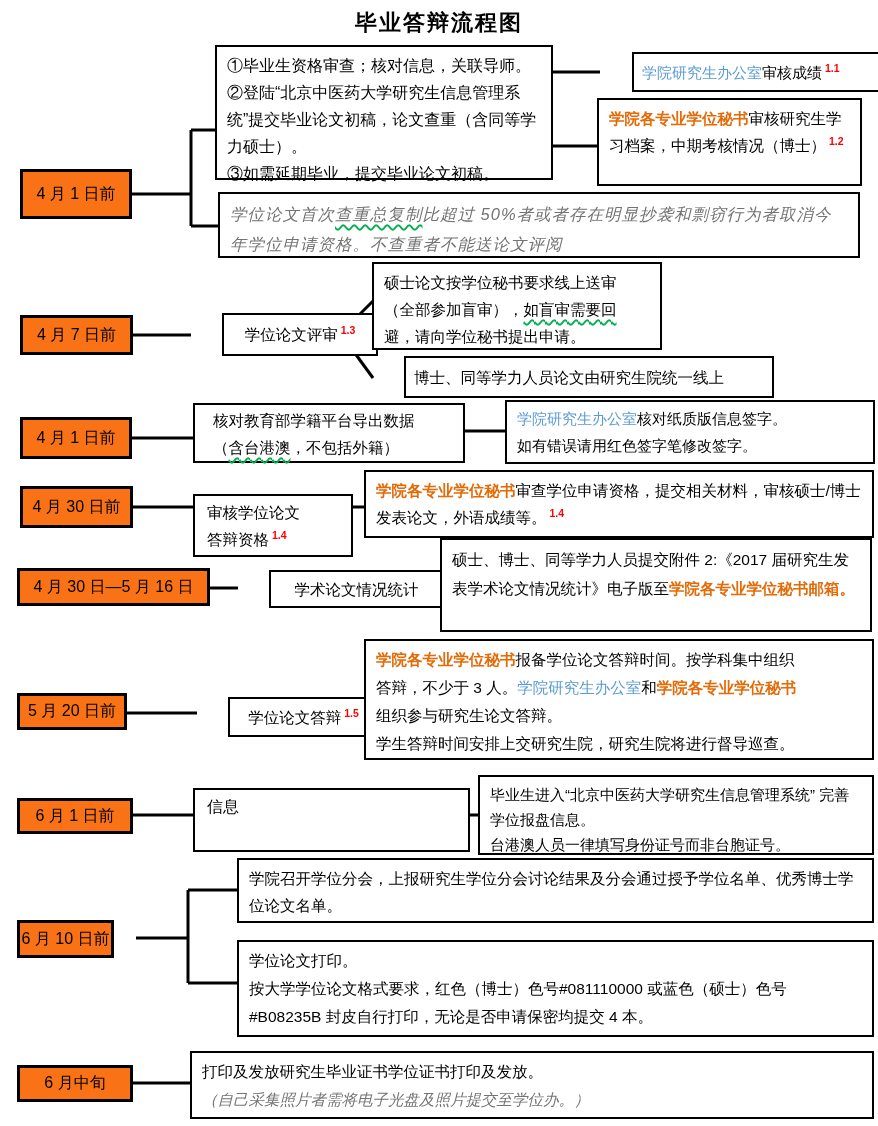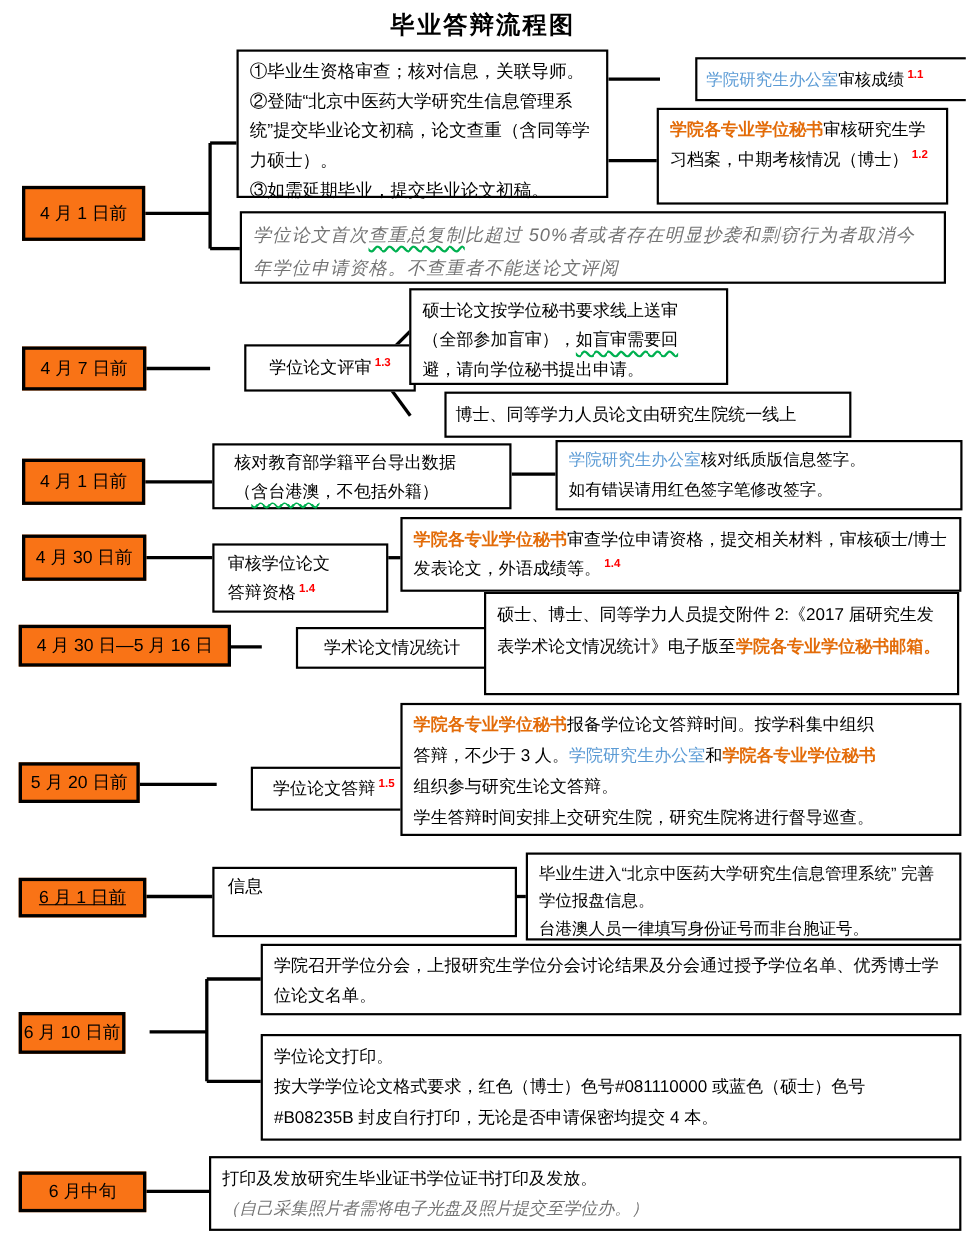--- a/index.html
+++ b/index.html
@@ -128,21 +128,21 @@
   <div class="box vcenter" style="left:196px;top:697px;width:151px;height:40px;padding:2px 8px;text-align:center;">
       <div class="tl"><span class="seg">学位论文答辩</span><span class="seg sup"> 1.5</span></div>
     </div>
   <div class="box" style="left:364px;top:639px;width:510px;height:121px;line-height:28px;">
       <div class="tl"><span class="seg orange">学院各专业学位秘书</span><span class="seg">报备学位论文答辩时间。按学科集中组织</span></div>
       <div class="tl"><span class="seg">答辩，不少于 3 人。</span><span class="seg blue">学院研究生办公室</span><span class="seg">和</span><span class="seg orange">学院各专业学位秘书</span></div>
       <div class="tl"><span class="seg">组织参与研究生论文答辩。</span></div>
       <div class="tl"><span class="seg">学生答辩时间安排上交研究生院，研究生院将进行督导巡查。</span></div>
     </div>
 
-  <div class="datebox" style="left:17px;top:798px;width:116px;height:36px;text-decoration:underline;">6 月 1 日前</div>
+  <div class="datebox" style="left:17px;top:798px;width:116px;height:36px;">6 月 1 日前</div>
   <div class="box" style="left:193px;top:788px;width:277px;height:64px;padding:3px 12px;font-size:16px;">
       <div class="tl"><span class="seg">信息</span></div>
     </div>
   <div class="box" style="left:478px;top:775px;width:396px;height:80px;font-size:15px;line-height:25px;">
       <div class="tl"><span class="seg b">毕业生</span><span class="seg">进入“北京中医药大学研究生信息管理系统” 完善学位报盘信息。</span></div>
       <div class="tl"><span class="seg">台港澳人员一律填写身份证号而非台胞证号。</span></div>
     </div>
 
   <div class="datebox" style="left:17px;top:920px;width:97px;height:38px;">6 月 10 日前</div>
   <div class="box" style="left:237px;top:858px;width:637px;height:65px;">

